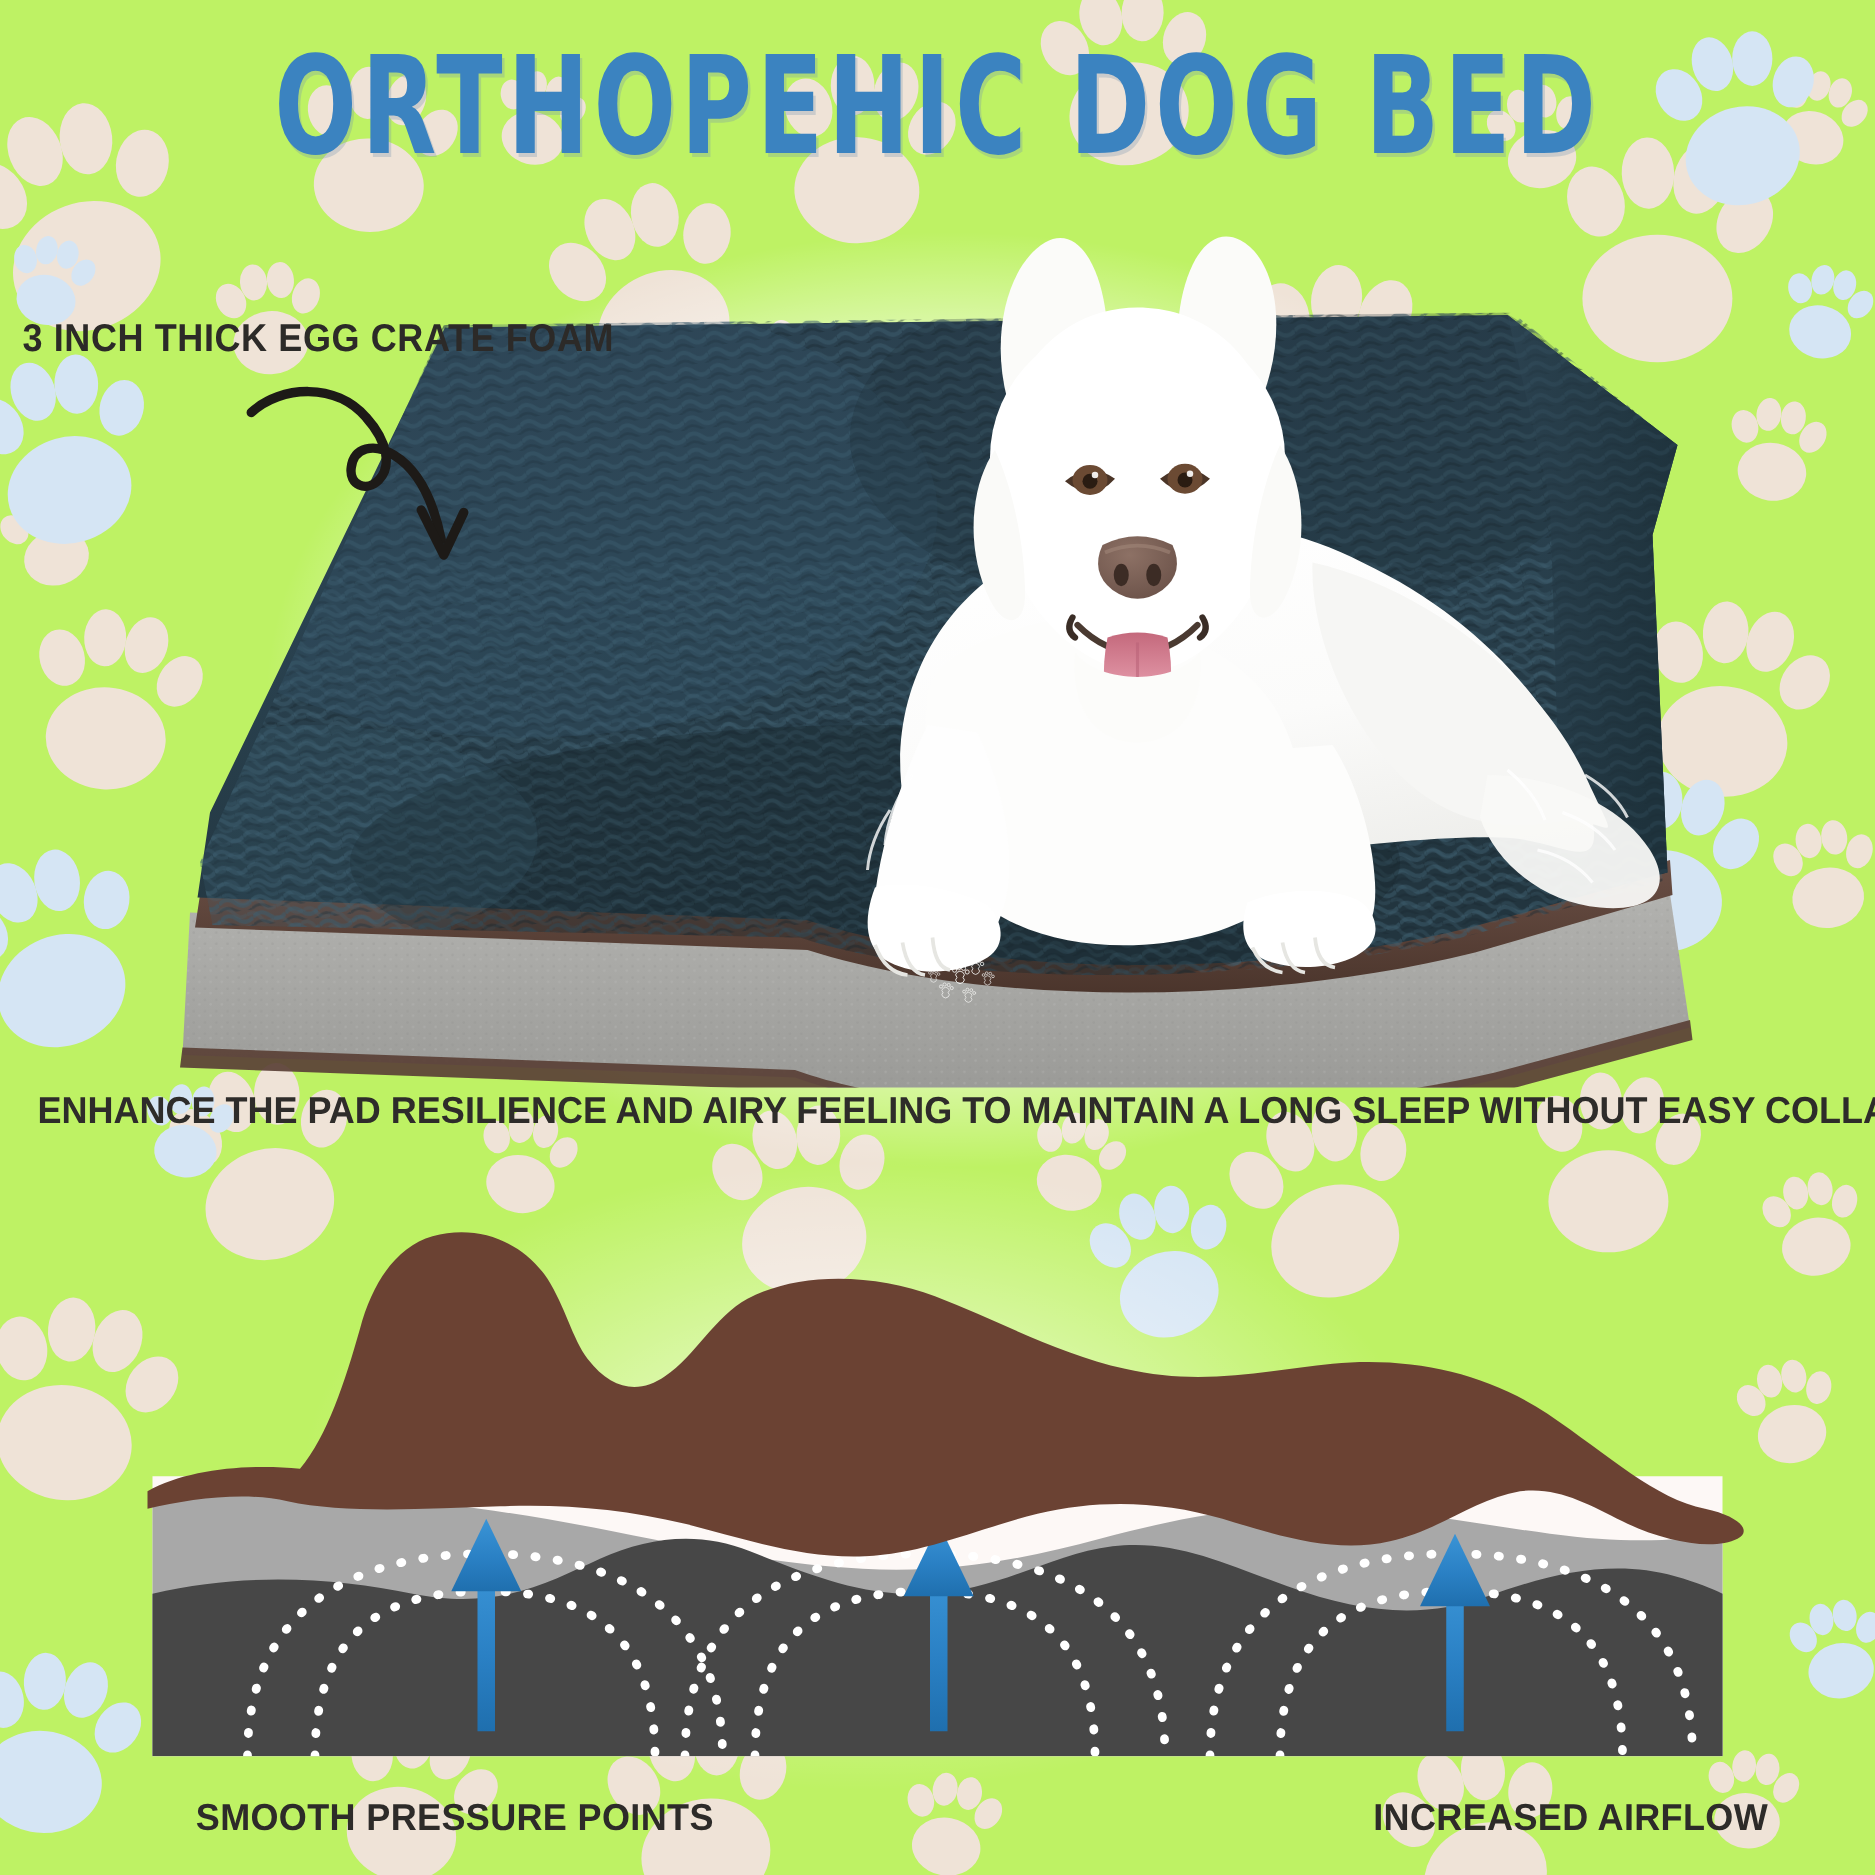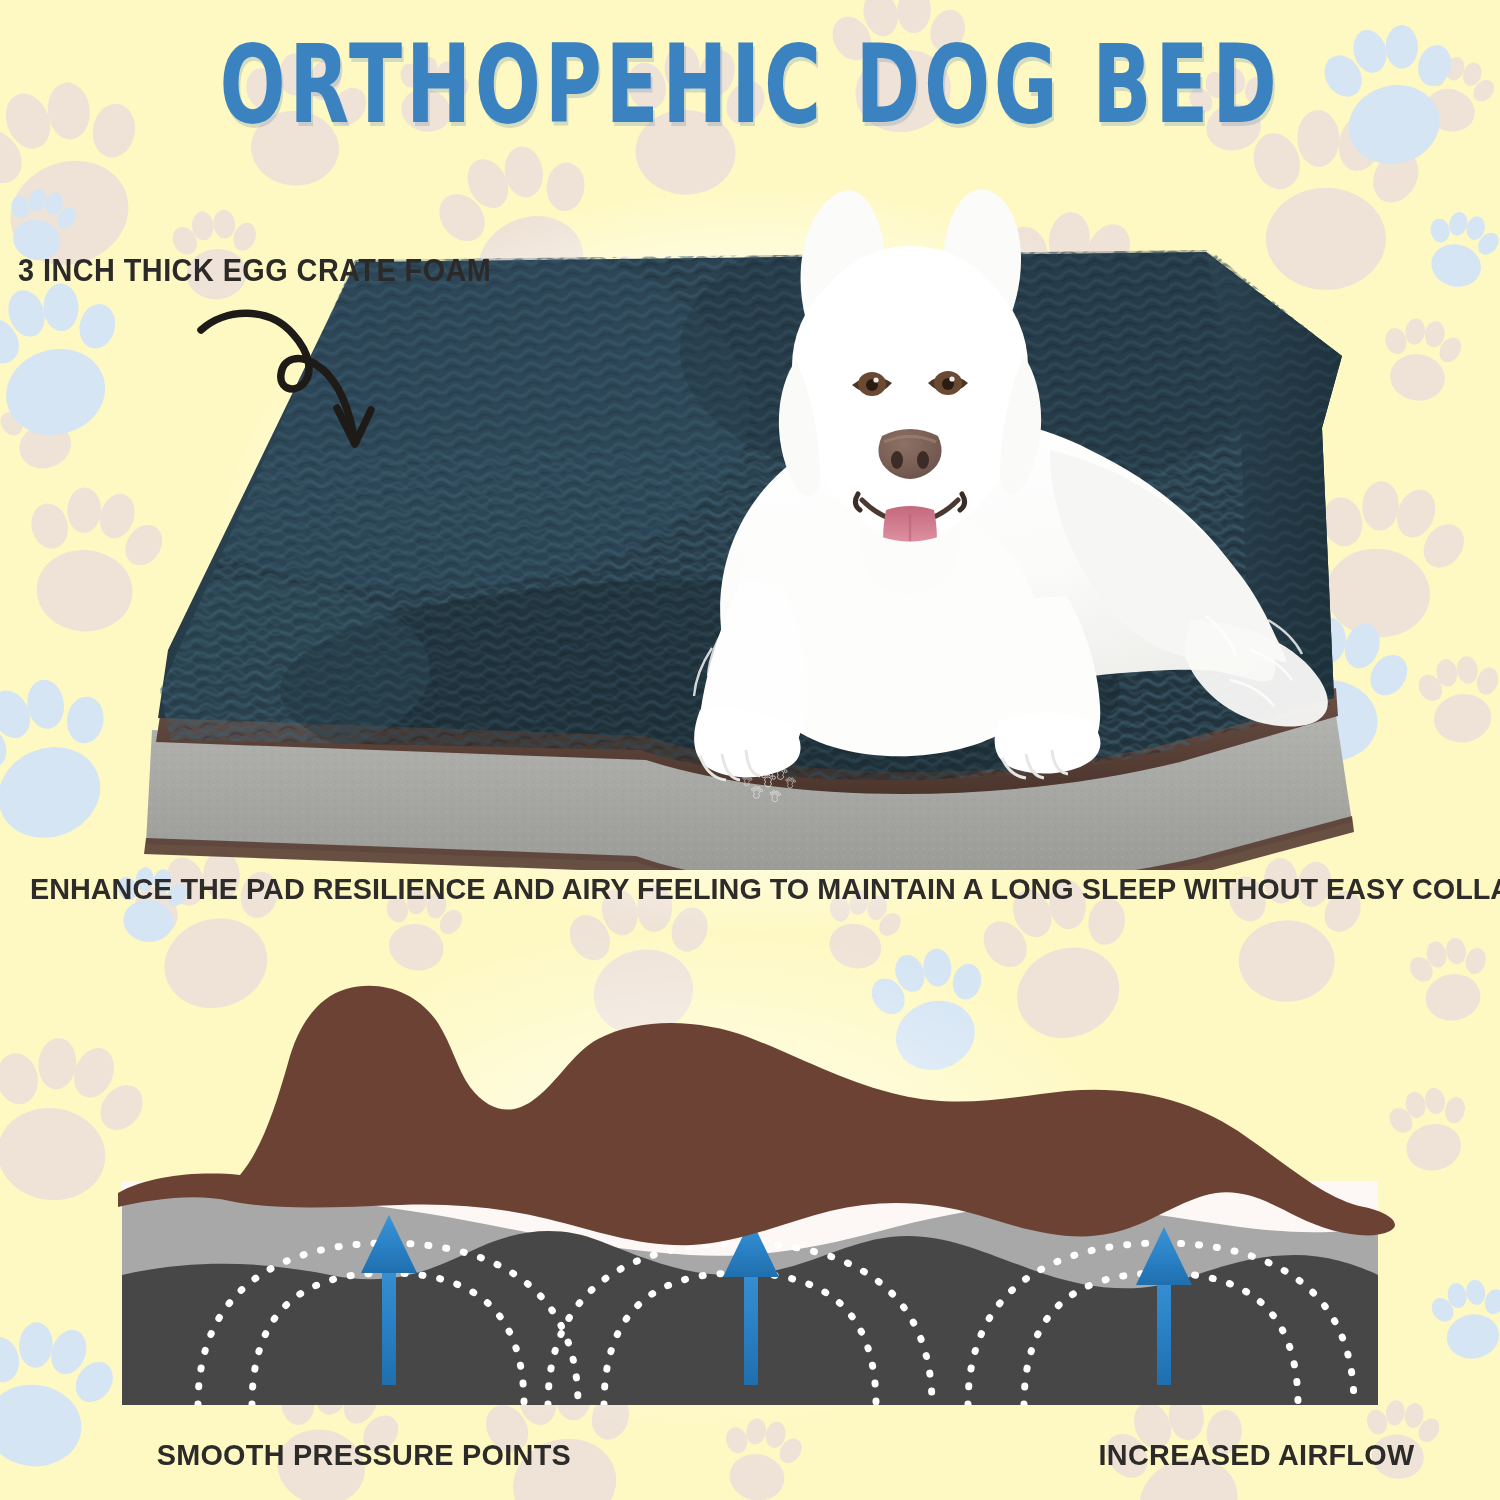--- a/index.html
+++ b/index.html
@@ -11,21 +11,21 @@
     height: 1500px;
     overflow: hidden;
     font-family: "Liberation Sans", sans-serif;
     background: #fcf3f0;
   }
 
   #stage {
     position: relative;
     width: 1500px;
     height: 1500px;
-    background: #fef9c3;
+    background: #bef264;
     overflow: hidden;
   }
 
   
   #bg-paws {
     position: absolute;
     inset: 0;
     z-index: 0;
     pointer-events: none;
   }

